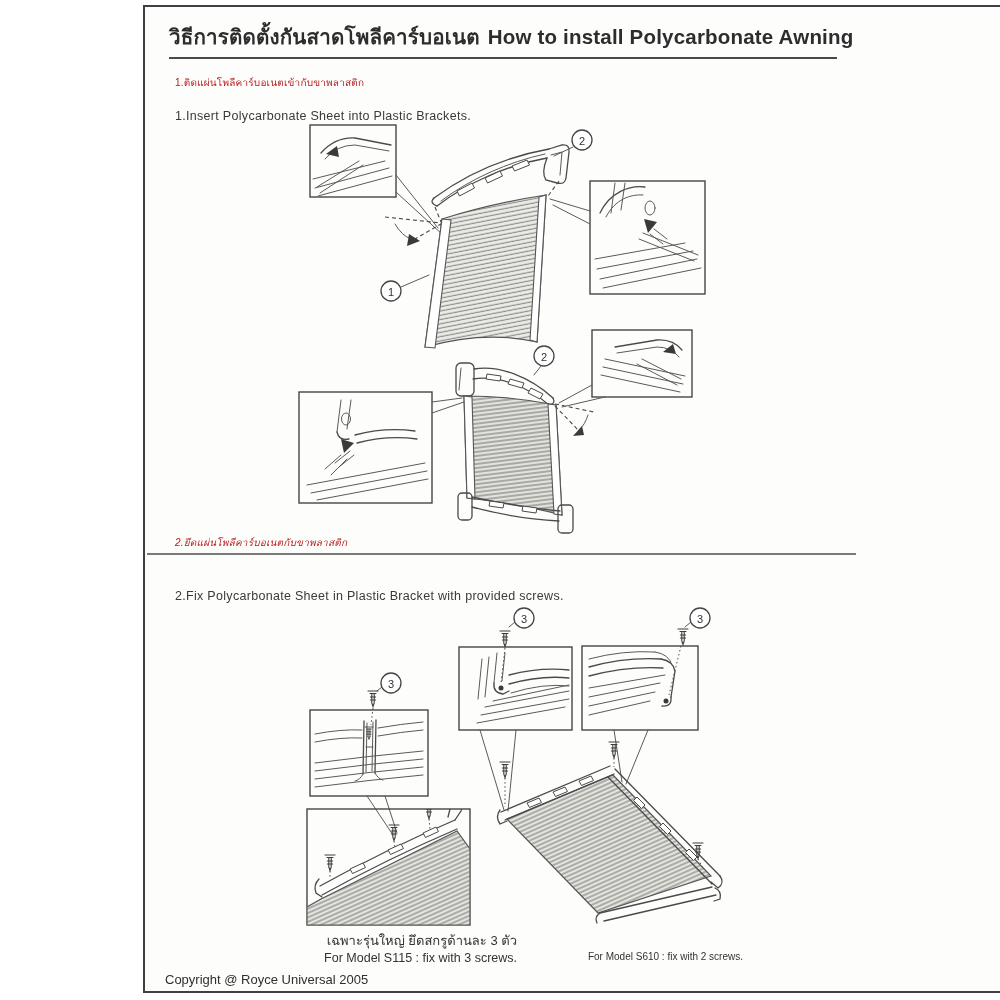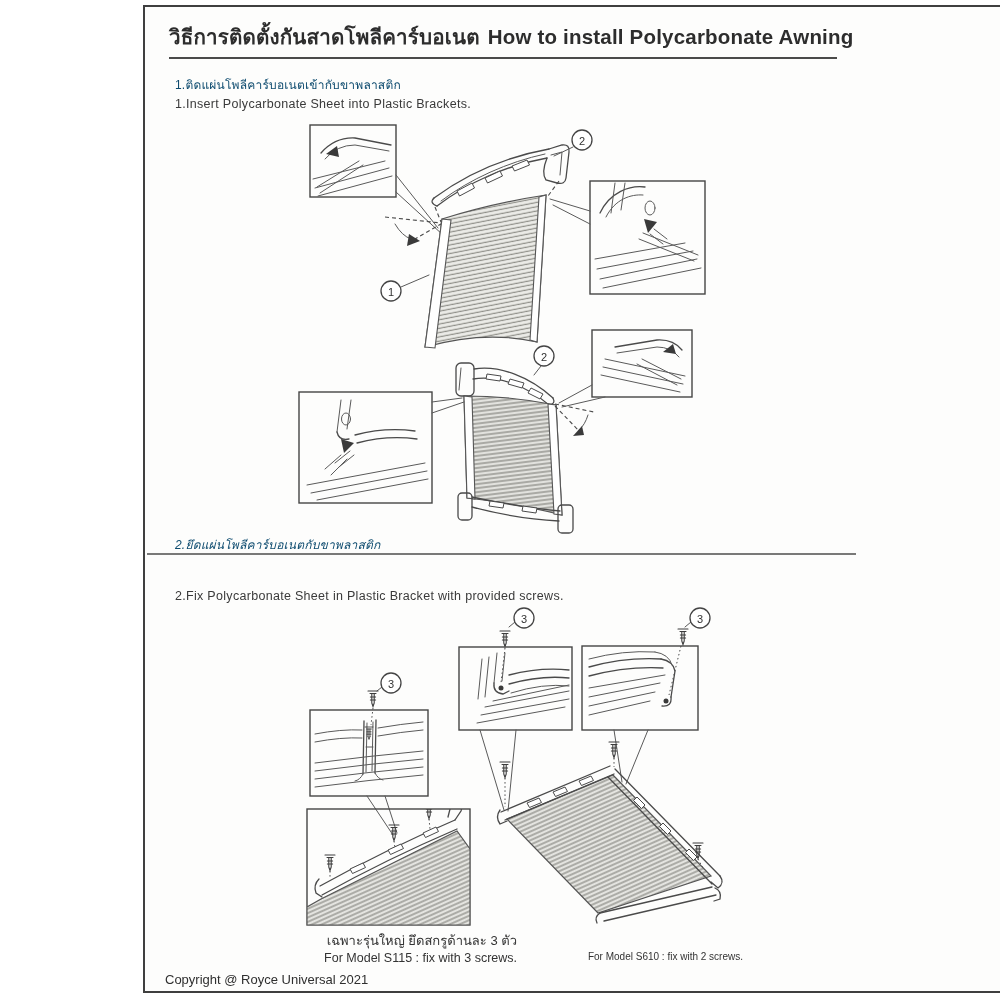--- a/index.html
+++ b/index.html
@@ -4,24 +4,24 @@
 <style>
   html,body{margin:0;padding:0;background:#ffffff;}
   body{width:1000px;height:1000px;position:relative;font-family:"Liberation Sans",sans-serif;color:#333;}
   .page{position:absolute;left:143px;top:5px;width:860px;height:988px;box-sizing:border-box;
         border:2px solid #3f3f3f;background:#fdfdfc;}
   .abs{position:absolute;}
   .title{left:24px;top:13px;width:668px;font-size:20.5px;font-weight:bold;color:#2d2d2d;
          letter-spacing:.2px;white-space:nowrap;}
   .title .en{margin-left:8px;}
   .title-rule{left:24px;top:50px;width:668px;border-top:2px solid #4a4a4a;height:0;}
-  .h-th{font-size:12px;color:#0c4a6e;letter-spacing:.2px;}
+  .h-th{font-size:10px;color:#b91c1c;letter-spacing:.2px;}
   .h-en{font-size:12.5px;color:#3a3a3a;letter-spacing:.3px;}
   .s1-th{left:30px;top:68px;}
-  .s1-en{left:30px;top:90px;}
+  .s1-en{left:30px;top:102px;}
   .s2-th{left:30px;top:528px;font-style:italic;}
   .s2-en{left:30px;top:582px;}
   .cap{width:256px;text-align:right;font-size:13px;color:#333;}
   .cap-l-th{left:116px;top:923px;}
   .cap-l-en{left:116px;top:944px;font-size:12.5px;}
   .cap-r-th{left:342px;top:923px;}
   .cap-r-en{left:342px;top:944px;font-size:10px;}
   .copyright{left:20px;top:965px;font-size:13px;color:#2f2f2f;}
   svg.art{position:absolute;left:0;top:0;}
   .ln{fill:none;stroke:#4a4a4a;stroke-width:1.3;stroke-linecap:round;}
@@ -309,14 +309,14 @@
         <use href="#screw-glyph" x="553" y="836"></use>
         <path class="dot" d="M553,852 L558,861"></path>
       </g>
     </g>
   </svg>
 
   <div class="abs cap cap-l-th">เฉพาะรุ่นใหญ่ ยึดสกรูด้านละ 3 ตัว</div>
   <div class="abs cap cap-l-en">For Model S115 : fix with 3 screws.</div>
   <div class="abs cap cap-r-en">For Model S610 : fix with 2 screws.</div>
 
-  <div class="abs copyright">Copyright @ Royce Universal 2021</div>
+  <div class="abs copyright">Copyright @ Royce Universal 2005</div>
 </div>
 
 </body></html>

